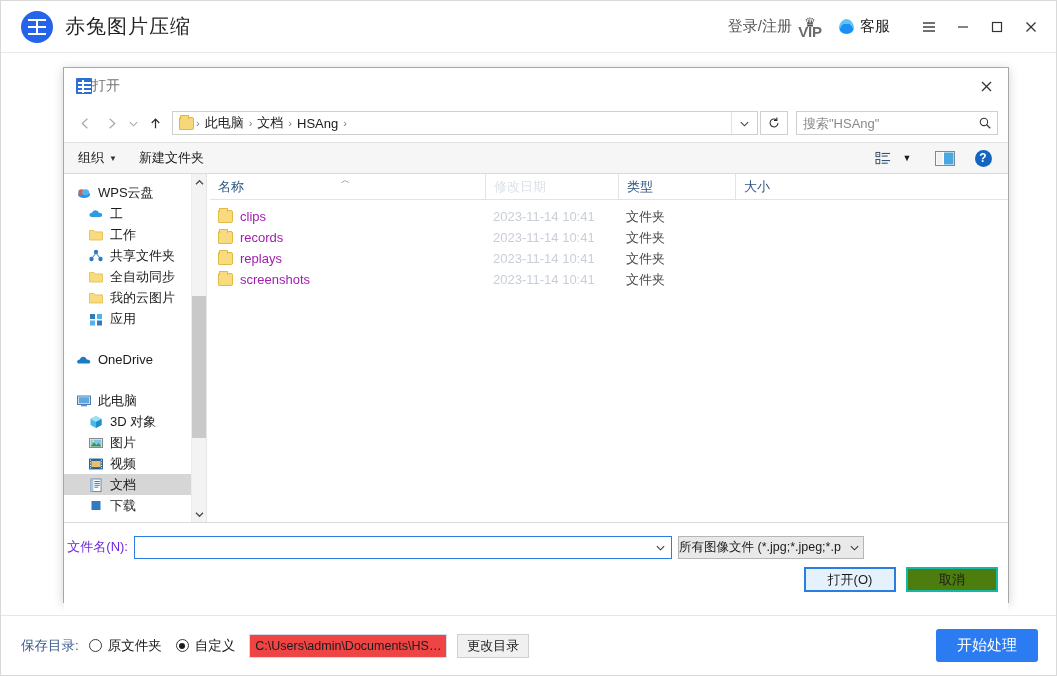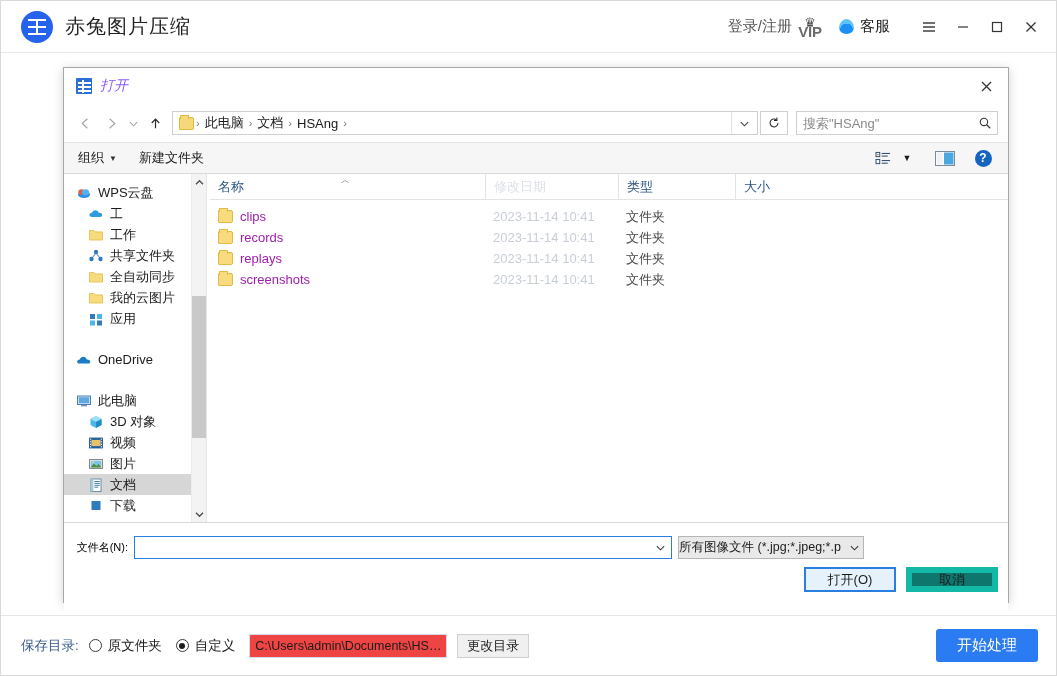--- a/index.html
+++ b/index.html
@@ -81,21 +81,21 @@
     position: relative; height: 36px;
     background: #ffffff;
     display: flex; align-items: center;
   }
   .dlg-icon {
     width: 16px; height: 16px; margin-left: 12px; position: relative;
     background: #2a6fd6; border-radius: 1px;
   }
   .dlg-icon .r { position: absolute; background: #fff; left: 1.5px; right: 1.5px; height: 1.5px; }
   .dlg-icon .c { position: absolute; background: #fff; top: 1.5px; bottom: 1.5px; width: 1.5px; }
-  .dlg-title { margin-left: 8px; font-size: 14px; color: #8b5cf6; font-style: italic; }
+  .dlg-title { font-size: 14px; color: #737373; }
   .dlg-close {
     margin-left: auto; width: 44px; height: 30px;
     display: flex; align-items: center; justify-content: center;
     color: #333; cursor: pointer;
   }
 
   
   .nav-row {
     height: 38px; display: flex; align-items: center;
     padding: 0 10px 0 8px;
@@ -240,21 +240,21 @@
     background: #f8db7e; border: 1px solid #e2bb45; border-bottom: none; border-radius: 1px 1px 0 0;
   }
   .filelist-rows { padding-top: 6px; }
 
   
   .dlg-footer { height: 110px; position: relative; background: #fff; }
   .fn-row {
     display: flex; align-items: center; position: absolute;
     left: 0; top: 12px; right: 0; height: 24px;
   }
-  .fn-label { width: 64px; text-align: right; font-size: 11px; color: #000000; margin-right: 6px; }
+  .fn-label { width: 64px; text-align: right; font-size: 13px; color: #6d28d9; margin-right: 6px; }
   .fn-input-wrap {
     width: 538px; height: 23px; border: 1px solid #2a7de1; background: #fff;
     display: flex; align-items: center;
   }
   .fn-input-wrap input {
     flex: 1; border: none; outline: none; background: transparent;
     font-size: 13px; padding: 0 5px; color: #1b1b1b;
     font-family: "Liberation Sans", sans-serif; min-width: 0;
   }
   .fn-drop {
@@ -271,21 +271,21 @@
     white-space: nowrap; overflow: hidden;
   }
   .filter-caret { width: 18px; display: flex; align-items: center; justify-content: center; color: #333; font-size: 9px; }
 
   .btn-row {
     position: absolute; right: 10px; top: 44px;
     display: flex; align-items: center; gap: 10px;
   }
   .dlg-btn {
     width: 92px; height: 25px; font-size: 13px;
-    background: #0f766e; border: 6px solid #14b8a6; color: #1b1b1b;
+    background: #4d7c0f; border: 2px solid #14b8a6; color: #1b1b1b;
     display: flex; align-items: center; justify-content: center; cursor: pointer;
   }
   .dlg-btn.primary { border: 2px solid #2a7de1; background: #e5f1fb; }
   .grip {
     position: absolute; right: 4px; bottom: 3px;
     width: 12px; height: 12px;
   }
   .grip i {
     position: absolute; width: 2px; height: 2px; background: #b8b8b8; display: block;
   }
@@ -607,47 +607,47 @@
                 <path d="M8 2 L13.5 5 L8 8 L2.5 5 Z" fill="#9ee0f5"></path>
                 <path d="M8 8 L13.5 5 L13.5 11 L8 14 Z" fill="#1e8ec4"></path>
               </svg>
           </span>
           <span class="ti-label">3D 对象</span>
         </div>
 
         <div class="tree-item indent1">
           <span class="ti-ico">
             <svg class="ic" width="16" height="16" viewBox="0 0 16 16">
+                <rect x="1.5" y="3.5" width="13" height="9" fill="#fff" stroke="#8a8a8a" stroke-width="1"></rect>
+                <rect x="2.5" y="4.5" width="11" height="7" fill="#7fc4e8"></rect>
+                <path d="M2.5 11.5 L6 7.5 L8.5 10 L10.5 8 L13.5 11.5 Z" fill="#4f8f3c"></path>
+                <circle cx="5" cy="6.3" r="1" fill="#f6e06a"></circle>
+              </svg>
+          </span>
+          <span class="ti-label">图片</span>
+        </div>
+
+        <div class="tree-item indent1">
+          <span class="ti-ico">
+            <svg class="ic" width="16" height="16" viewBox="0 0 16 16">
                 <rect x="1.5" y="3" width="13" height="10" fill="#2b6aa5" stroke="#1f4f7d" stroke-width="0.8"></rect>
                 <rect x="3.5" y="5" width="9" height="6" fill="#e8c06a"></rect>
                 <g fill="#e8e8e8">
                   <rect x="2" y="3.6" width="1.2" height="1.2"></rect>
                   <rect x="2" y="6.2" width="1.2" height="1.2"></rect>
                   <rect x="2" y="8.8" width="1.2" height="1.2"></rect>
                   <rect x="2" y="11.2" width="1.2" height="1.2"></rect>
                   <rect x="12.8" y="3.6" width="1.2" height="1.2"></rect>
                   <rect x="12.8" y="6.2" width="1.2" height="1.2"></rect>
                   <rect x="12.8" y="8.8" width="1.2" height="1.2"></rect>
                   <rect x="12.8" y="11.2" width="1.2" height="1.2"></rect>
                 </g>
               </svg>
           </span>
           <span class="ti-label">视频</span>
-        </div>
-
-        <div class="tree-item indent1">
-          <span class="ti-ico">
-            <svg class="ic" width="16" height="16" viewBox="0 0 16 16">
-                <rect x="1.5" y="3.5" width="13" height="9" fill="#fff" stroke="#8a8a8a" stroke-width="1"></rect>
-                <rect x="2.5" y="4.5" width="11" height="7" fill="#7fc4e8"></rect>
-                <path d="M2.5 11.5 L6 7.5 L8.5 10 L10.5 8 L13.5 11.5 Z" fill="#4f8f3c"></path>
-                <circle cx="5" cy="6.3" r="1" fill="#f6e06a"></circle>
-              </svg>
-          </span>
-          <span class="ti-label">图片</span>
         </div>
 
         <div class="tree-item indent1 selected">
           <span class="ti-ico">
             <svg class="ic" width="16" height="16" viewBox="0 0 16 16">
                 <rect x="3" y="2" width="10" height="12.5" fill="#fff" stroke="#6a8fa8" stroke-width="1"></rect>
                 <rect x="3" y="2" width="2.4" height="12.5" fill="#9ecbe0"></rect>
                 <g stroke="#2f6f9c" stroke-width="0.9">
                   <line x1="6.4" y1="4.5" x2="11.8" y2="4.5"></line>
                   <line x1="6.4" y1="6.4" x2="11.8" y2="6.4"></line>

